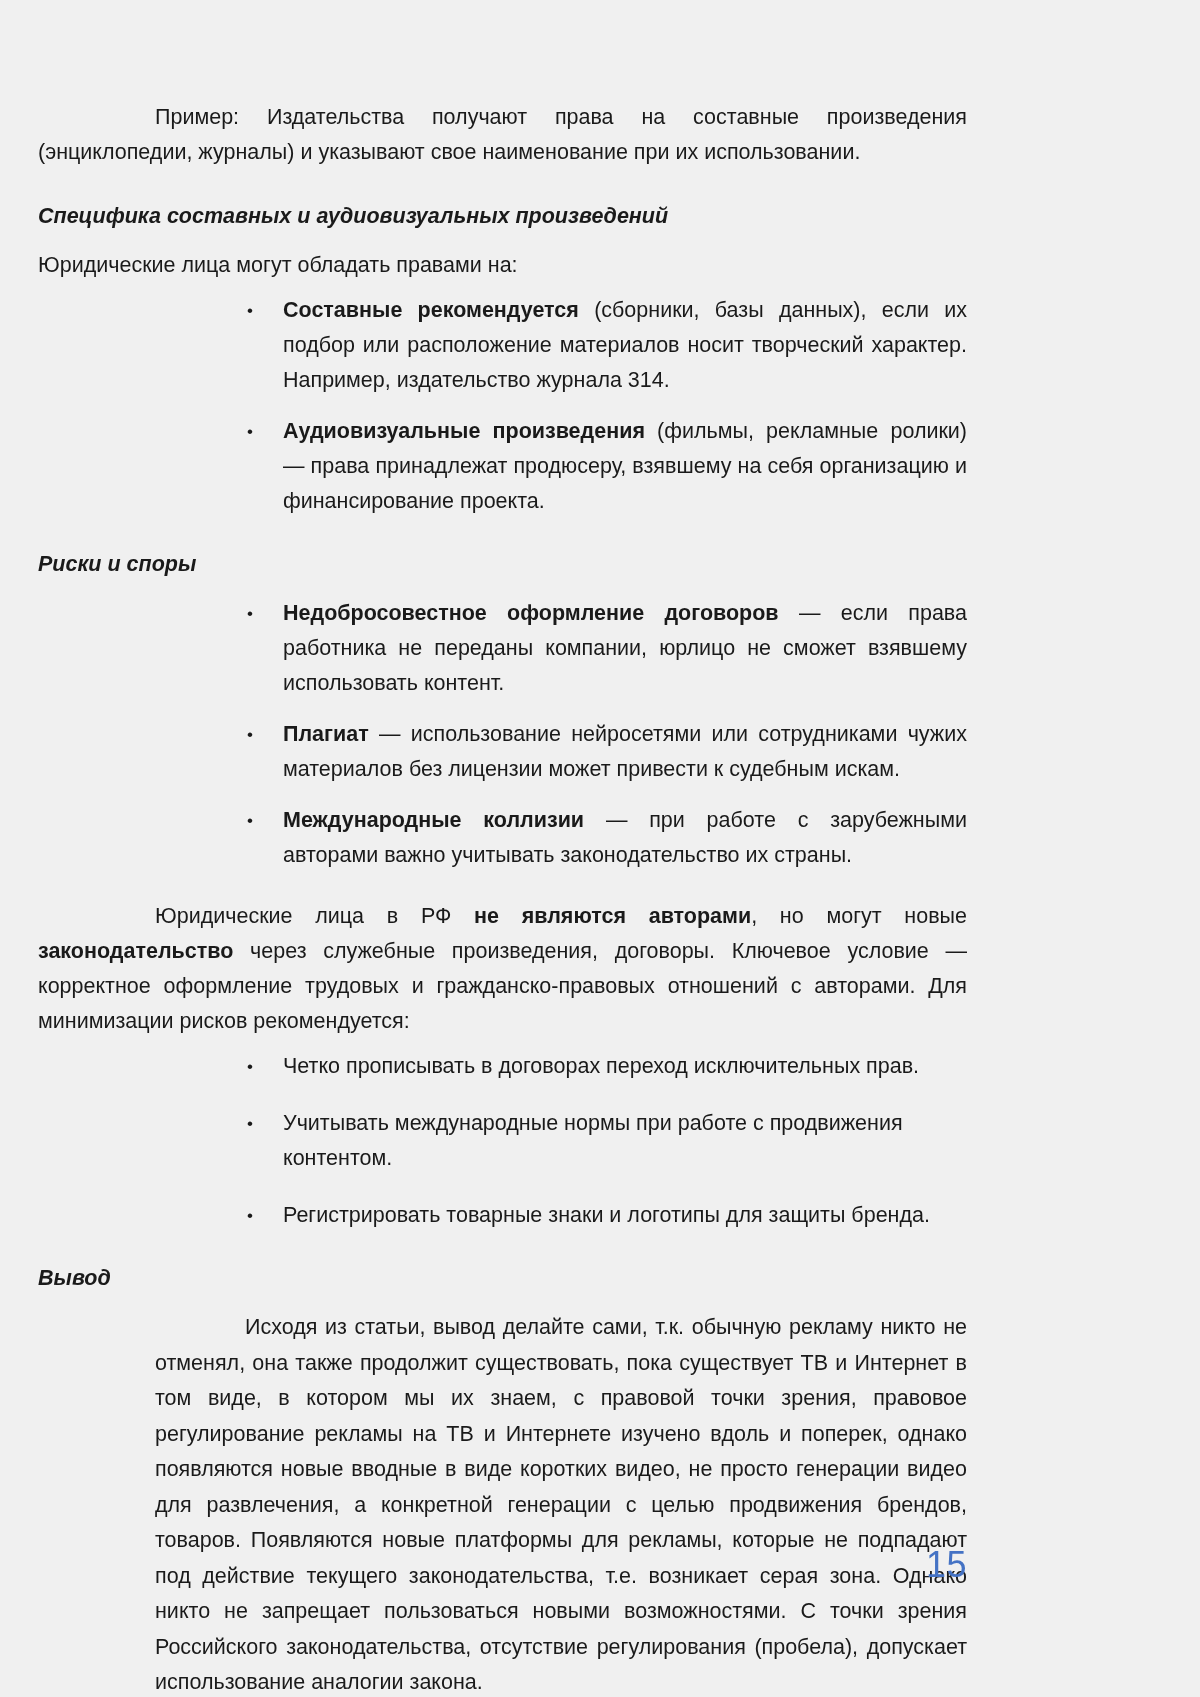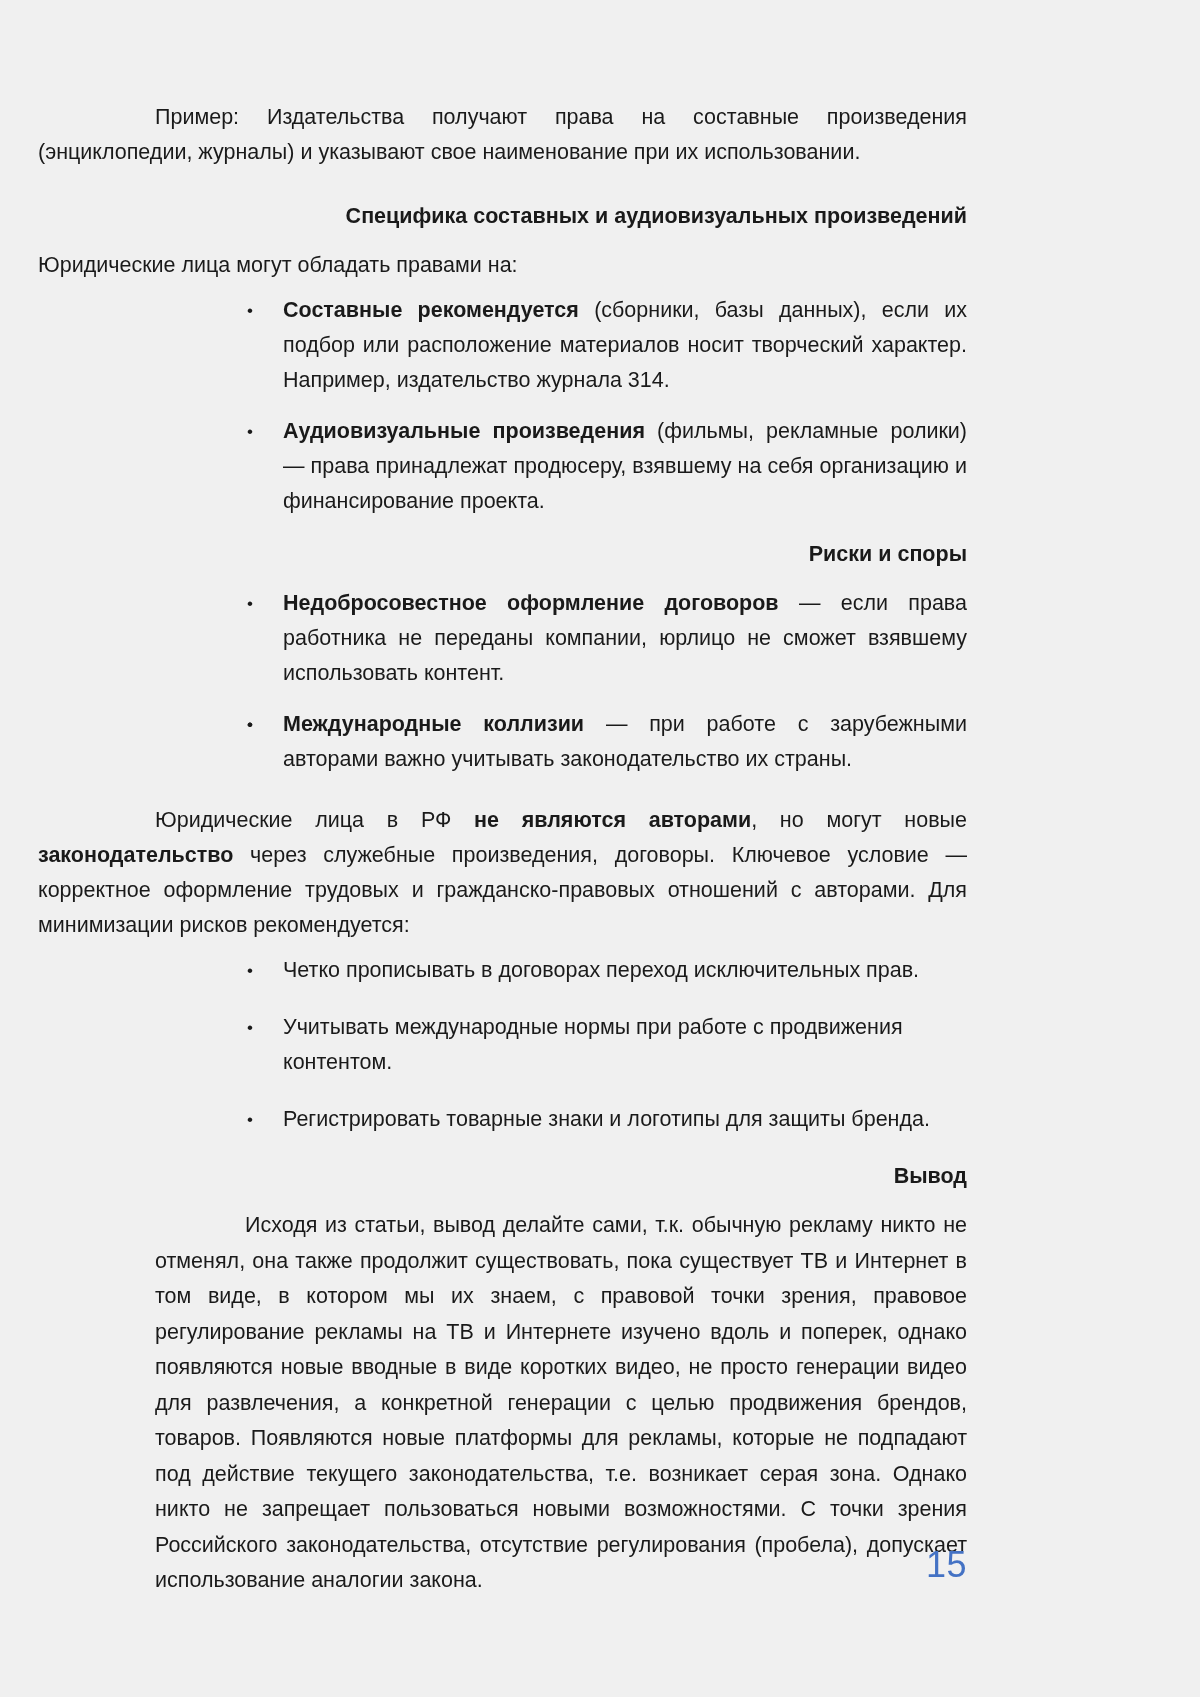--- a/index.html
+++ b/index.html
@@ -36,24 +36,25 @@
   }
   .para.indent {
     text-indent: 117px;
   }
 
   
   .heading {
     font-size: 21.5px;
     line-height: 35px;
     font-weight: bold;
-    text-align: right;
+    text-align: left;
     margin: 14px 0 14px 0;
+    font-style: italic;
   }
-  .heading.tight-top { margin-top: 18px; }
+  .heading.tight-top { margin-top: 28px; }
 
   
   .bullets {
     list-style: none;
     margin: 10px 0 10px 0;
     padding: 0;
   }
   .bullets li {
     position: relative;
     margin: 0 0 16px 0;
@@ -137,20 +138,21 @@
 
   <h2 class="heading tight-top">Риски и споры</h2>
 
   <ul class="bullets">
     <li>
       <span class="bullet-dot">•</span>
       <span class="li-text"><b>Недобросовестное оформление договоров</b><span> — если права работника не переданы компании, юрлицо не сможет взявшему использовать контент.</span></span>
     </li>
     <li>
       <span class="bullet-dot">•</span>
+      <span class="li-text"><b>Плагиат</b><span> — использование нейросетями или сотрудниками чужих материалов без лицензии может привести к судебным искам.</span></span>
     </li>
     <li>
       <span class="bullet-dot">•</span>
       <span class="li-text"><b>Международные коллизии</b><span> — при работе с зарубежными авторами важно учитывать законодательство их страны.</span></span>
     </li>
   </ul>
 
   <div class="spacer-md"></div>
 
   <p class="para indent"><span>Юридические лица в РФ </span><b>не являются авторами</b><span>, но могут новые </span><b>законодательство</b><span> через служебные произведения, договоры. Ключевое условие — корректное оформление трудовых и гражданско-правовых отношений с авторами. Для минимизации рисков рекомендуется:</span></p>

